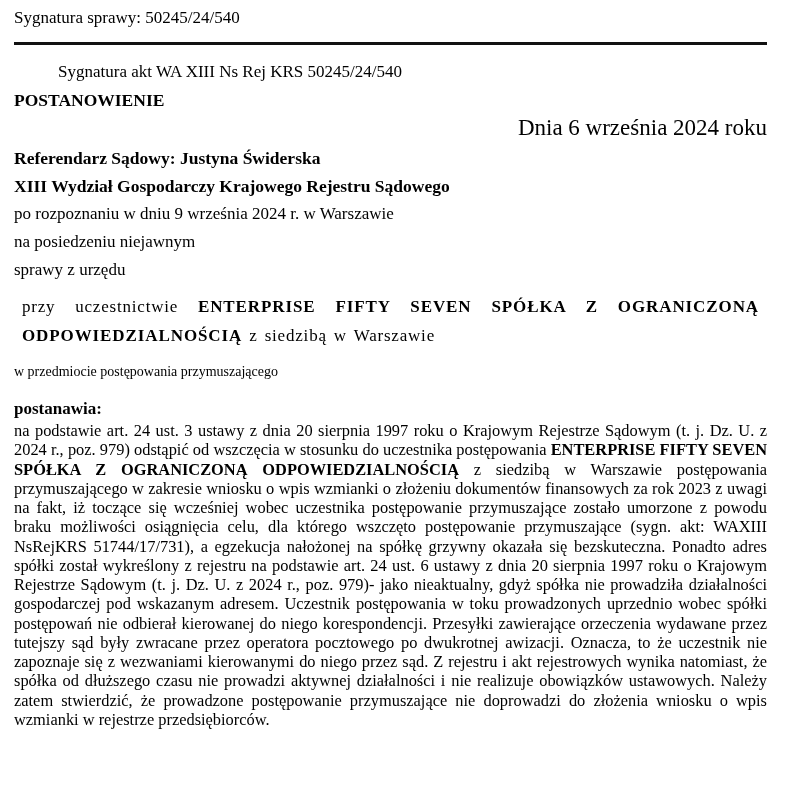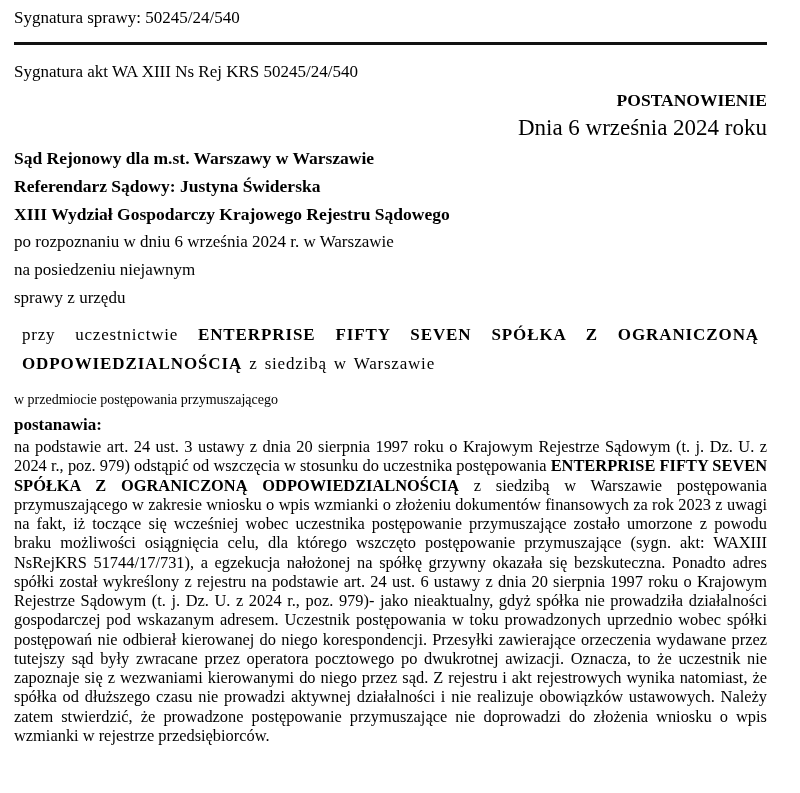--- a/index.html
+++ b/index.html
@@ -27,25 +27,26 @@
     background: #111111;
     border: none;
     margin: 12px 0 0 0;
   }
   .meta-block {
     margin-top: 13px;
   }
   .meta-block .line {
     font-size: 17px;
     line-height: 28px;
+    margin-left: 44px;
   }
   .doc-title {
     font-size: 17.5px;
     font-weight: bold;
-    text-align: right;
+    text-align: left;
     line-height: 28px;
   }
   .date-line {
     font-size: 23px;
     text-align: right;
     line-height: 28px;
   }
   .court-block {
     margin-top: 2px;
   }
@@ -70,21 +71,21 @@
     letter-spacing: 0.9px;
   }
   .subject-line {
     font-size: 14px;
     line-height: 28px;
   }
   .decision-label {
     font-size: 17px;
     font-weight: bold;
     line-height: 21px;
-    margin-top: 0;
+    margin-top: 12px;
   }
   .body-par {
     margin: 2px 0 8px 0;
     font-size: 16.4px;
     line-height: 19.25px;
     text-align: justify;
   }
 </style>
 </head>
 <body>
@@ -97,27 +98,26 @@
 
   <div class="meta-block">
     <div class="line">Sygnatura akt WA XIII Ns Rej KRS 50245/24/540</div>
   </div>
 
   <div class="doc-title">POSTANOWIENIE</div>
 
   <div class="date-line">Dnia 6 września 2024 roku</div>
 
   <div class="court-block">
-    <div class="line">Sąd Rejonowy dla m.st. Warszawy w Warszawie</div>
     <div class="line">Referendarz Sądowy: Justyna Świderska</div>
     <div class="line">XIII Wydział Gospodarczy Krajowego Rejestru Sądowego</div>
   </div>
 
   <div class="intro-block">
-    <div class="line">po rozpoznaniu w dniu 6 września 2024 r. w Warszawie</div>
+    <div class="line">po rozpoznaniu w dniu 9 września 2024 r. w Warszawie</div>
     <div class="line">na posiedzeniu niejawnym</div>
     <div class="line">sprawy z urzędu</div>
   </div>
 
   <p class="participant"><span>przy uczestnictwie </span><b>ENTERPRISE FIFTY SEVEN SPÓŁKA Z OGRANICZONĄ ODPOWIEDZIALNOŚCIĄ</b><span> z siedzibą w Warszawie</span></p>
 
   <div class="subject-line">w przedmiocie postępowania przymuszającego</div>
 
   <div class="decision-label">postanawia:</div>
 

